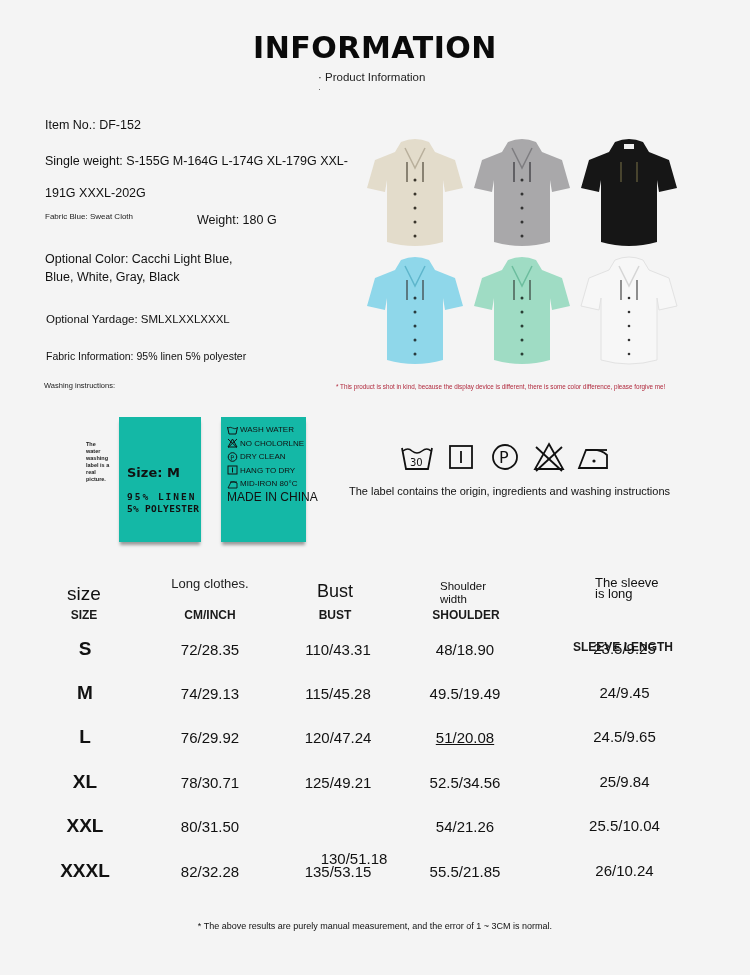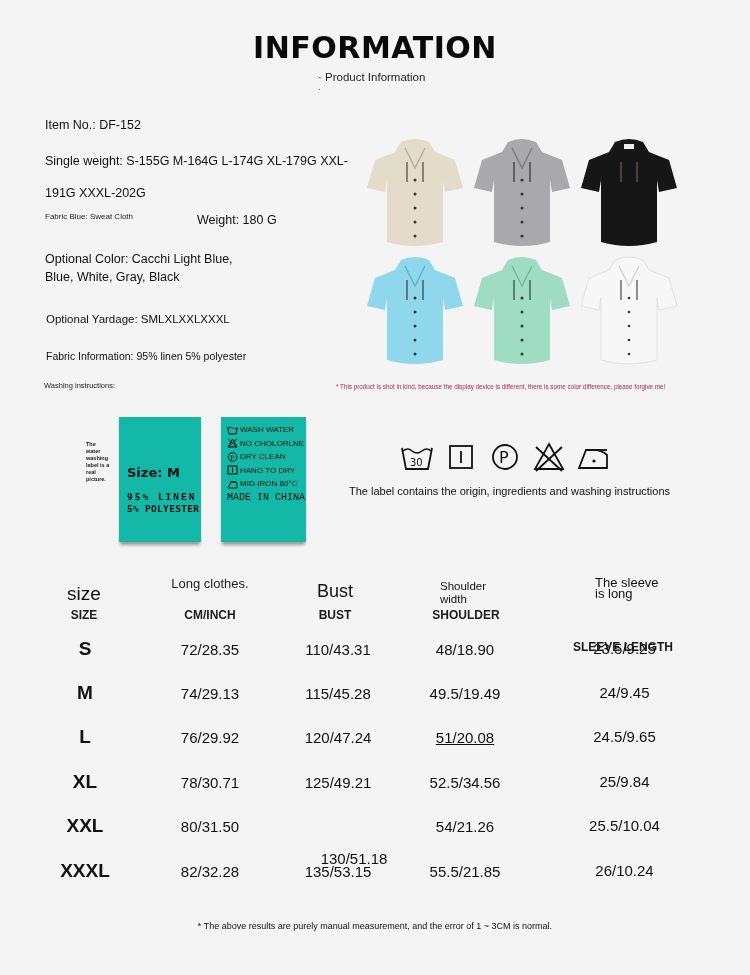--- a/index.html
+++ b/index.html
@@ -186,21 +186,21 @@
           <line x1="5.5" y1="2.5" x2="5.5" y2="7.5" stroke="#111" stroke-width="1"></line>
         </svg>
       <span>HANG TO DRY</span>
     </div>
     <div class="care-line">
       <svg viewBox="0 0 11 10">
           <path d="M1 9 L10 9 L10 4 Q7 2 4 3 L1 9 Z M3 3 L10 3" fill="none" stroke="#111" stroke-width="0.9"></path>
         </svg>
       <span>MID-IRON 80°C</span>
     </div>
-    <div class="care-line" style="font-size:10px;font-family:Liberation Mono, monospace;">MADE   IN   CHINA</div>
+    <div class="care-line" style="font-size:12px;">MADE   IN   CHINA</div>
   </div>
 </div>
 
 <div class="abs care-icons">
   <svg viewBox="0 0 34 32">
       <path d="M2 7 L6 28 L28 28 L32 7" fill="none" stroke="#111" stroke-width="1.8"></path>
       <path d="M3 10 Q8 6 12 10 Q17 14 22 10 Q27 6 31 10" fill="none" stroke="#111" stroke-width="1.6"></path>
       <text x="10" y="25" font-size="10" font-family="DejaVu Sans, sans-serif" fill="#111">30</text>
     </svg>
   <svg viewBox="0 0 34 32">

